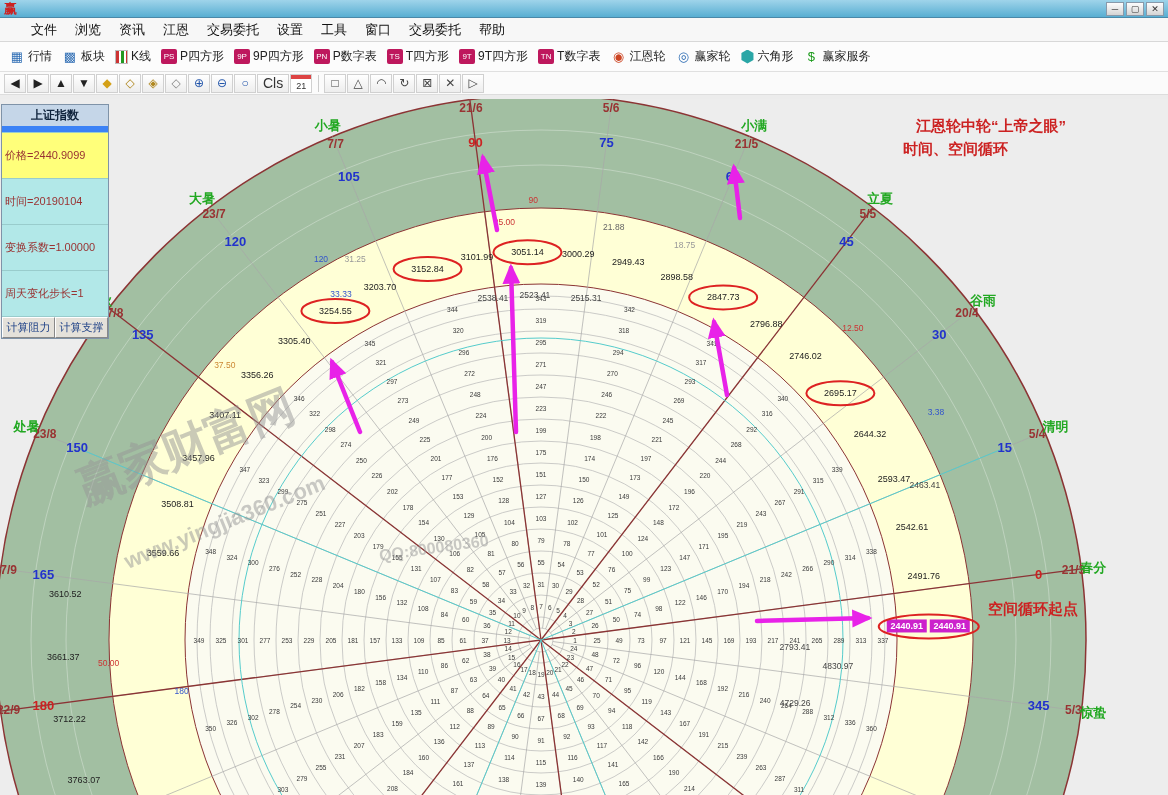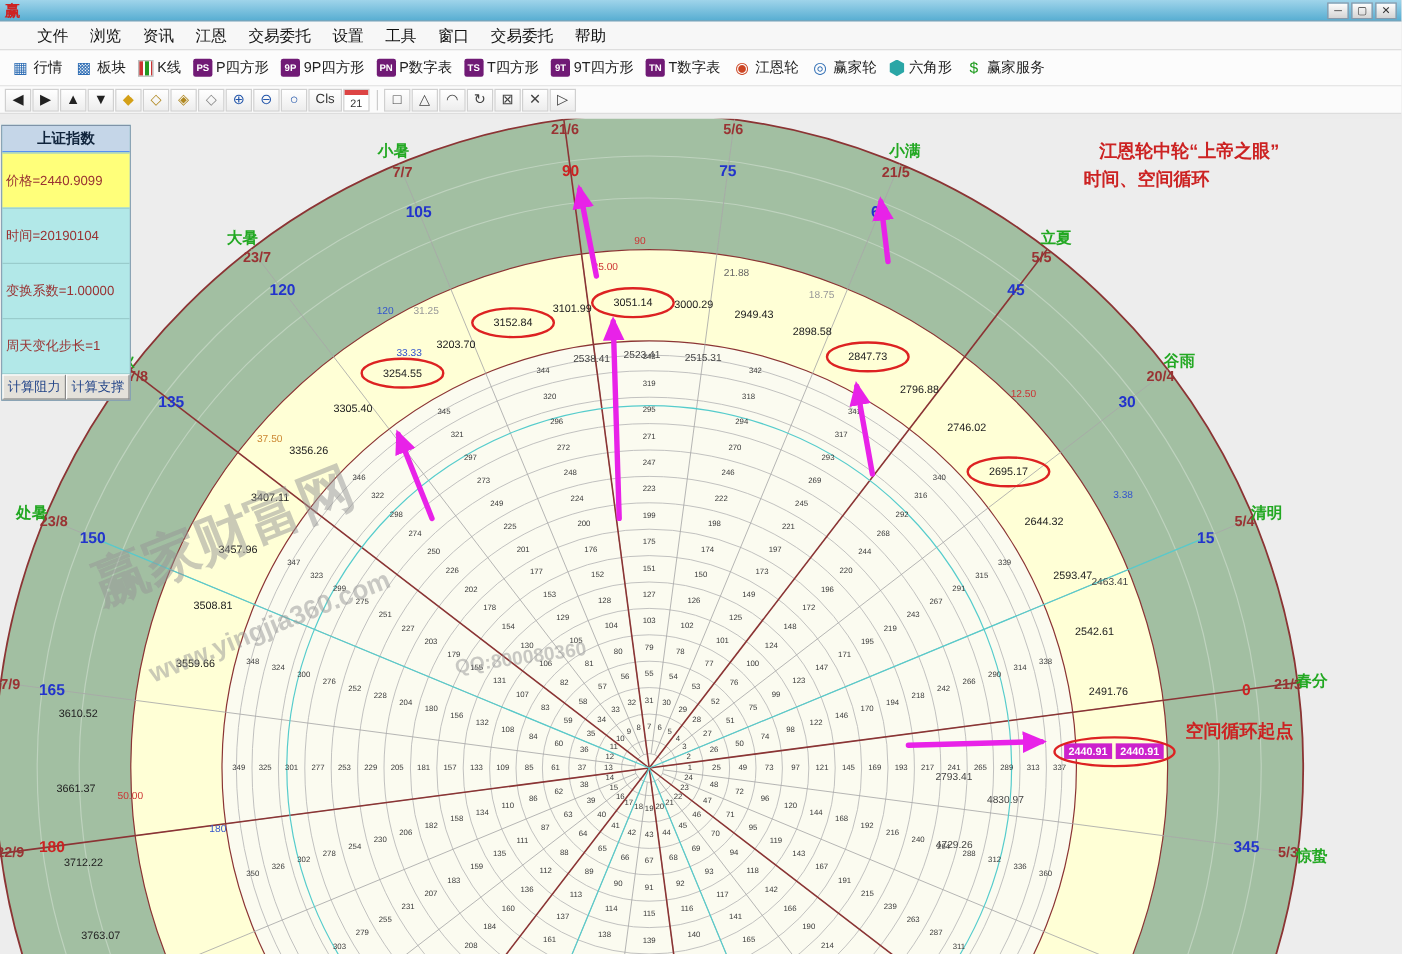--- a/index.html
+++ b/index.html
@@ -8,33 +8,33 @@
   .titlebar{height:18px;background:linear-gradient(#9fd4ea,#58aed2);display:flex;align-items:center;padding:0 4px;border-bottom:1px solid #4a88a8}
   .title-logo{color:#cc2222;font-weight:bold;font-size:13px;margin-right:5px}
   .title-text{font-size:12px;font-weight:bold;color:#111;white-space:nowrap}
   .title-controls{margin-left:auto;display:flex;gap:2px}
   .wbtn{width:18px;height:14px;background:linear-gradient(#fdfdfd,#d4d4d4);border:1px solid #8899aa;font-size:9px;line-height:12px;text-align:center;color:#333;display:inline-block}
   .menubar{height:24px;background:#f7f7f7;border-bottom:1px solid #d8d8d8;display:flex;align-items:center;padding-left:22px}
   .menu-item{font-size:13px;color:#111;padding:3px 9px;cursor:default;white-space:nowrap}
   .toolbar1{height:30px;background:#fcfcfc;border-bottom:1px solid #e0e0e0;display:flex;align-items:center;padding-left:4px}
   .tb1{display:flex;align-items:center;gap:3px;padding:3px 5px;font-size:12px;color:#222;white-space:nowrap}
   .tb-icon{width:16px;height:15px;display:inline-flex;align-items:center;justify-content:center;font-size:13px}
-  .icon-badge{background:#701a75;color:#fff;font-size:8px;font-weight:bold;border-radius:2px}
+  .icon-badge{background:#be185d;color:#fff;font-size:8px;font-weight:normal;border-radius:2px}
   .icon-kline{width:13px;height:14px;background:linear-gradient(90deg,#cc3333 0 3px,#fff 3px 5px,#229922 5px 8px,#fff 8px 10px,#cc3333 10px 13px);border:1px solid #bbb}
   .icon-hex{width:14px;height:14px;background:#2aa6a6;clip-path:polygon(50% 0,93% 25%,93% 75%,50% 100%,7% 75%,7% 25%)}
   .tb-label{font-size:12px;color:#222}
   .toolbar2{height:23px;background:#fbfbfb;border-bottom:1px solid #ddd;display:flex;align-items:center;padding-left:4px}
   .tb2{min-width:22px;height:19px;border:1px solid #d0d0d0;background:linear-gradient(#ffffff,#ededed);display:inline-flex;align-items:center;justify-content:center;font-size:12px;color:#444;margin-right:1px;white-space:nowrap}
-  .tb2.wide{padding:0 5px;font-size:11px}
+  .tb2.wide{padding:0 5px;font-size:14px}
   .tb2.cal{font-size:9px;background:linear-gradient(#d44 0 4px,#fff 4px);align-items:flex-end;padding-bottom:1px}
   .tb2sep{width:1px;height:17px;background:#ccc;margin:0 5px;display:inline-block}
   .chart{position:absolute;left:0;top:99px;width:1168px;height:696px;background:#ededed}
   svg{position:absolute;left:0;top:0}
   .infopanel{position:absolute;left:1px;top:5px;width:108px;border:1px solid #7f93a8;background:#b2e8e8;font-size:11px;z-index:5}
-  .ip-header{background:#c5d6e8;color:#10243c;font-weight:bold;text-align:center;padding:2px 0;font-size:12px;border-bottom:1px solid #3b82f6}
+  .ip-header{background:#c5d6e8;color:#10243c;font-weight:bold;text-align:center;padding:2px 0;font-size:12px;border-bottom:6px solid #3b82f6}
   .ip-row{background:#b2e8e8;color:#993333;padding:15px 3px;border-top:1px solid #9cc;white-space:nowrap;font-size:11px}
   .ip-row.hl{background:#ffff7a}
   .ip-buttons{display:flex;border-top:1px solid #9cc}
   .ip-btn{flex:1;background:#e4e1da;border:1px solid #fff;border-right-color:#888;border-bottom-color:#888;color:#224488;font-size:11px;text-align:center;padding:2px 0;cursor:default}
 </style>
 </head>
 <body>
 
 <div class="titlebar">
   <span class="title-logo">赢</span>

